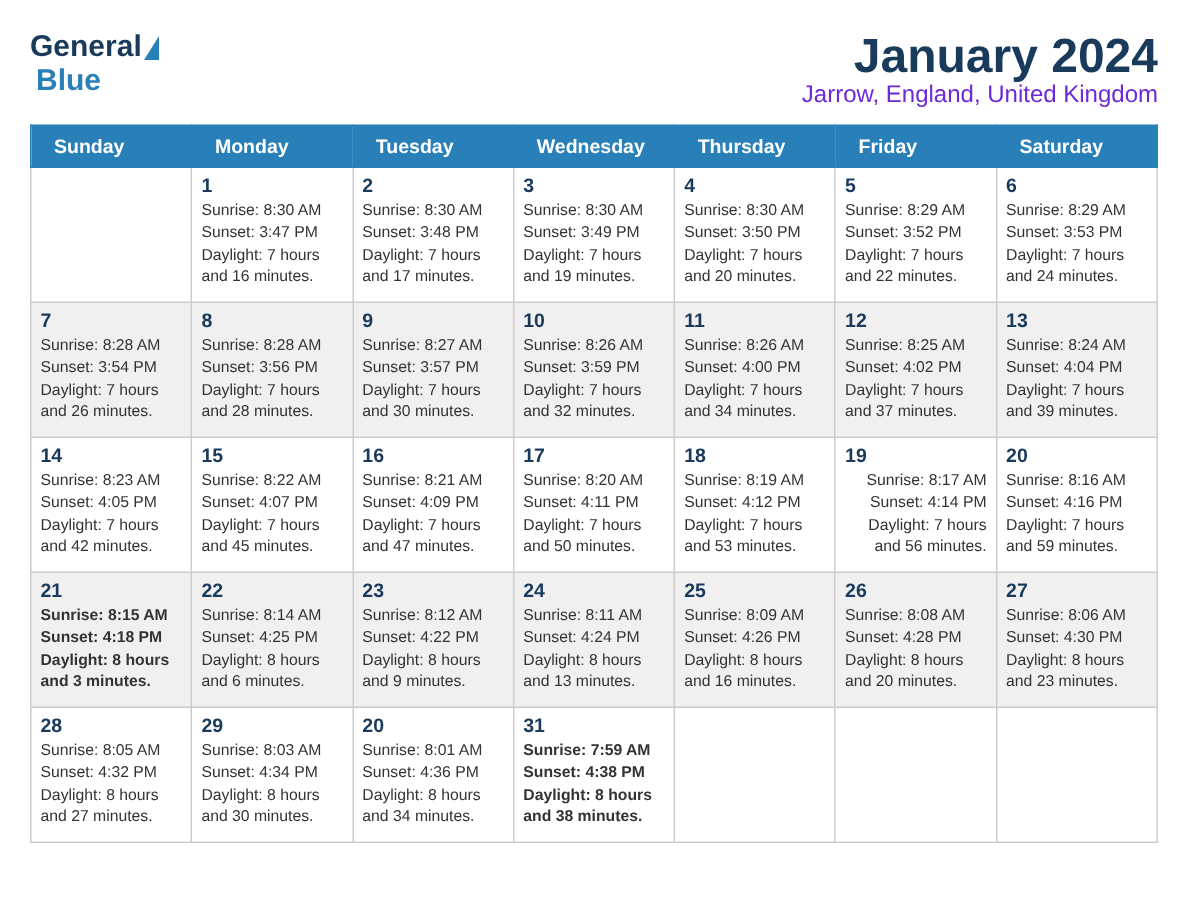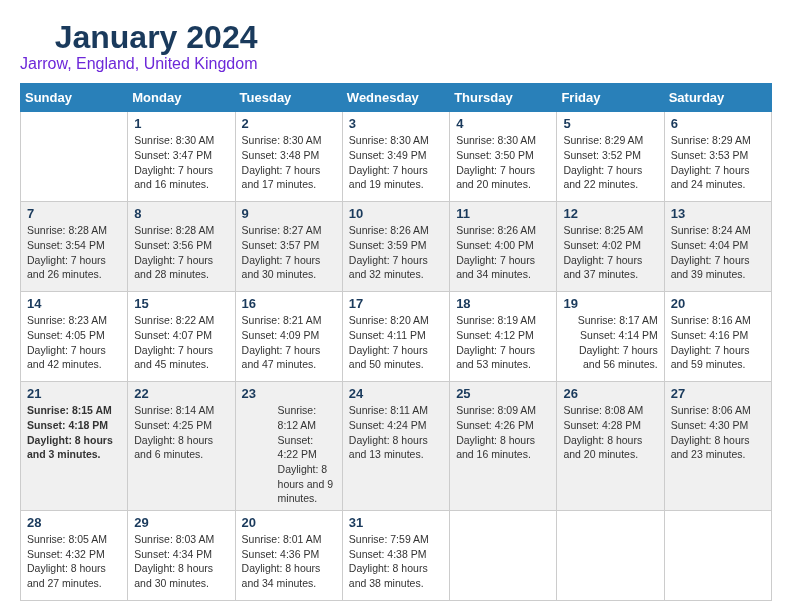--- a/index.html
+++ b/index.html
@@ -50,21 +50,21 @@
     }
     .calendar {
       width: 100%;
       border-collapse: collapse;
       font-size: 11px;
     }
     .calendar th {
       background-color: #2980b9;
       color: #fff;
       text-align: left;
-      padding: 6px 4px;
+      padding: 6px 15px;
       font-size: 13px;
       font-weight: bold;
       border: 1px solid #2980b9;
     }
     .calendar td {
       border: 1px solid #ccc;
       vertical-align: top;
       padding: 4px 6px;
       width: calc(100% / 7);
       min-height: 80px;
@@ -89,20 +89,29 @@
       background: #f0f0f0;
     }
     .row-white td {
       background: #fff;
     }
   </style>
 </head>
 <body>
 
 <div class="header-area">
+  <div class="logo">
+    <div class="logo-img">
+      <span class="logo-general">General</span>
+      <span style="display:inline-block; width:0; height:0; border-left:10px solid transparent; border-bottom:16px solid #2980b9; margin-left:2px; vertical-align:middle;"></span>
+    </div>
+    <div style="margin-left: 4px;">
+      <span class="logo-blue-text">Blue</span>
+    </div>
+  </div>
   <div class="title-area">
     <div class="month-title">January 2024</div>
     <div class="location-title">Jarrow, England, United Kingdom</div>
   </div>
 </div>
 
 <table class="calendar">
   <thead>
     <tr>
       <th>Sunday</th>
@@ -250,21 +259,21 @@
 Daylight: 8 hours and 3 minutes.</div>
         </td>
         <td>
           <span class="day-number">22</span>
           <div class="day-info" style="white-space: pre-line;">Sunrise: 8:14 AM
 Sunset: 4:25 PM
 Daylight: 8 hours and 6 minutes.</div>
         </td>
         <td>
           <span class="day-number">23</span>
-          <div class="day-info" style="white-space: pre-line; margin-left: 36px;">Sunrise: 8:12 AM
+          <div class="day-info" style="white-space: pre-line;">Sunrise: 8:12 AM
 Sunset: 4:22 PM
 Daylight: 8 hours and 9 minutes.</div>
         </td>
         <td>
           <span class="day-number">24</span>
           <div class="day-info" style="white-space: pre-line;">Sunrise: 8:11 AM
 Sunset: 4:24 PM
 Daylight: 8 hours and 13 minutes.</div>
         </td>
         <td>
@@ -300,21 +309,21 @@
 Daylight: 8 hours and 30 minutes.</div>
         </td>
         <td>
           <span class="day-number">20</span>
           <div class="day-info" style="white-space: pre-line;">Sunrise: 8:01 AM
 Sunset: 4:36 PM
 Daylight: 8 hours and 34 minutes.</div>
         </td>
         <td>
           <span class="day-number">31</span>
-          <div class="day-info" style="white-space: pre-line;">Sunrise: 7:59 AM
+          <div class="day-info" style="white-space: pre-line; font-weight: bold;">Sunrise: 7:59 AM
 Sunset: 4:38 PM
 Daylight: 8 hours and 38 minutes.</div>
         </td>
         <td class="empty-cell"></td>
         <td class="empty-cell"></td>
         <td class="empty-cell"></td>
       </tr>
     </tbody>
 </table>
 

